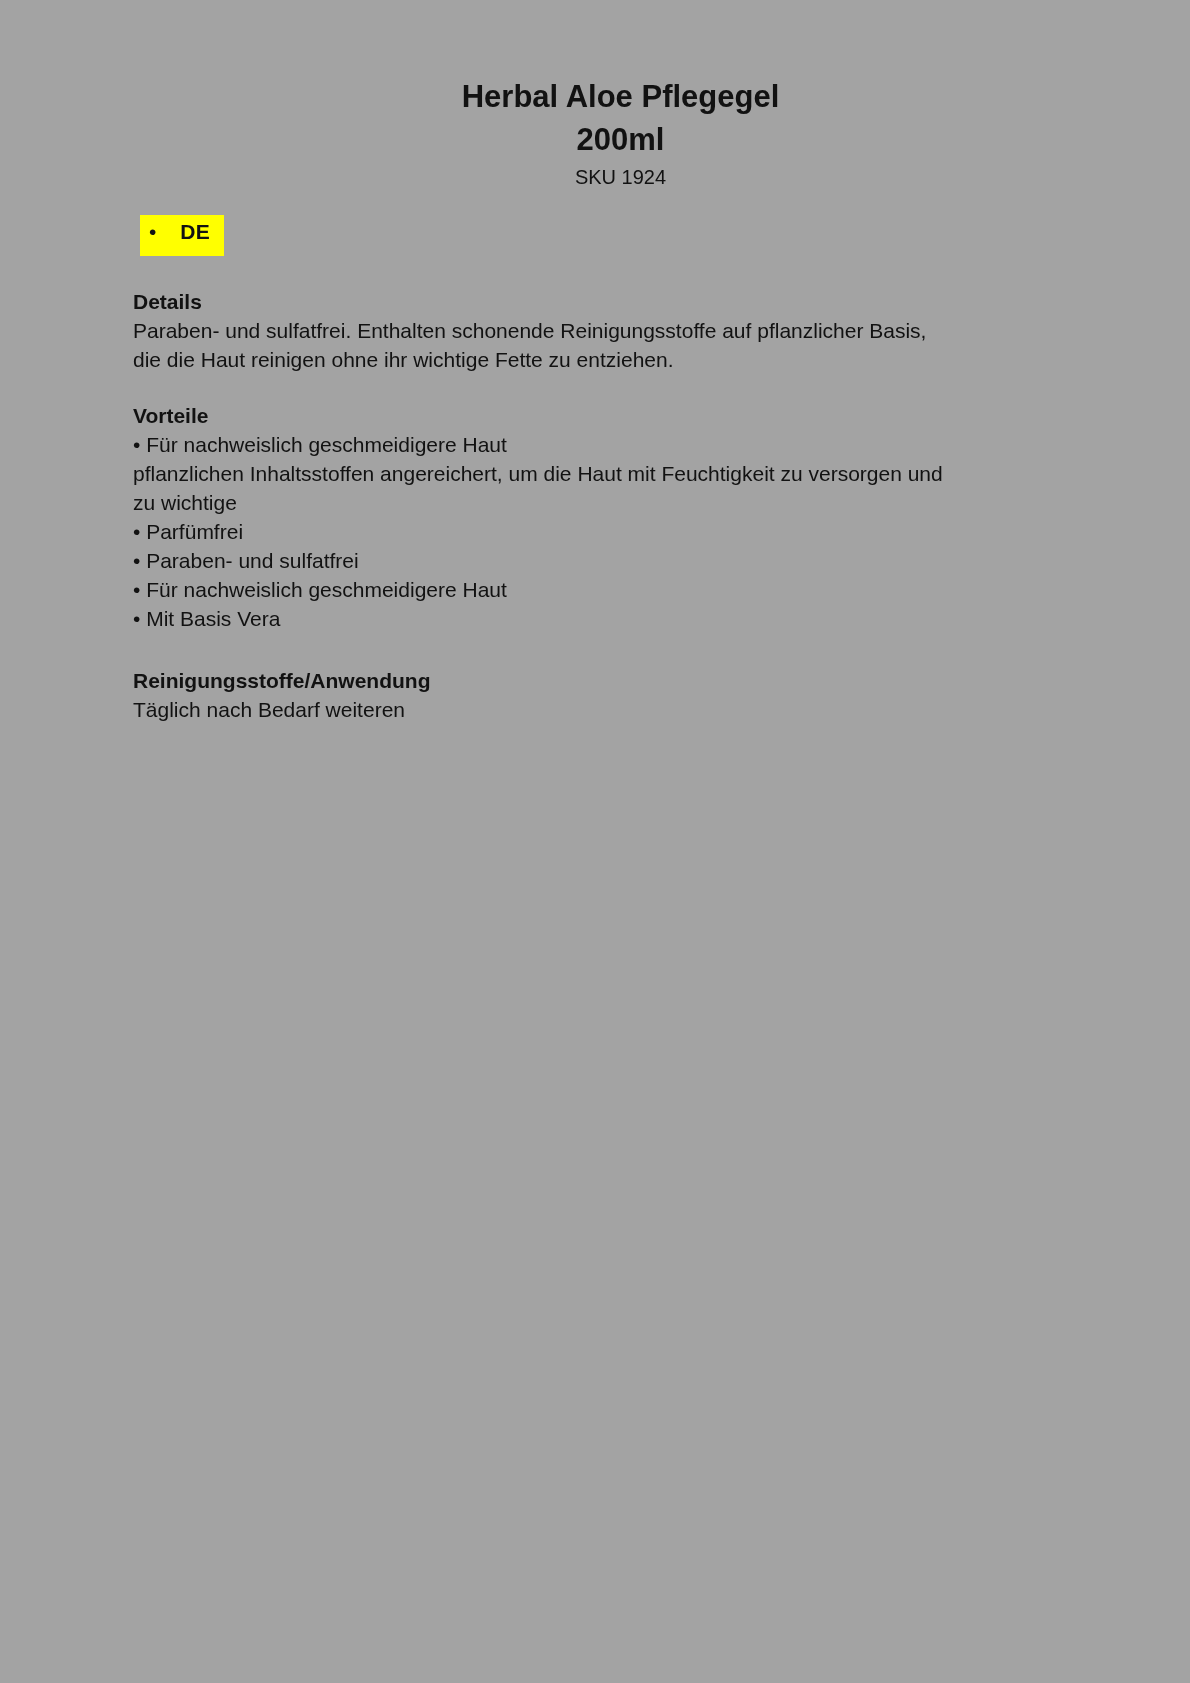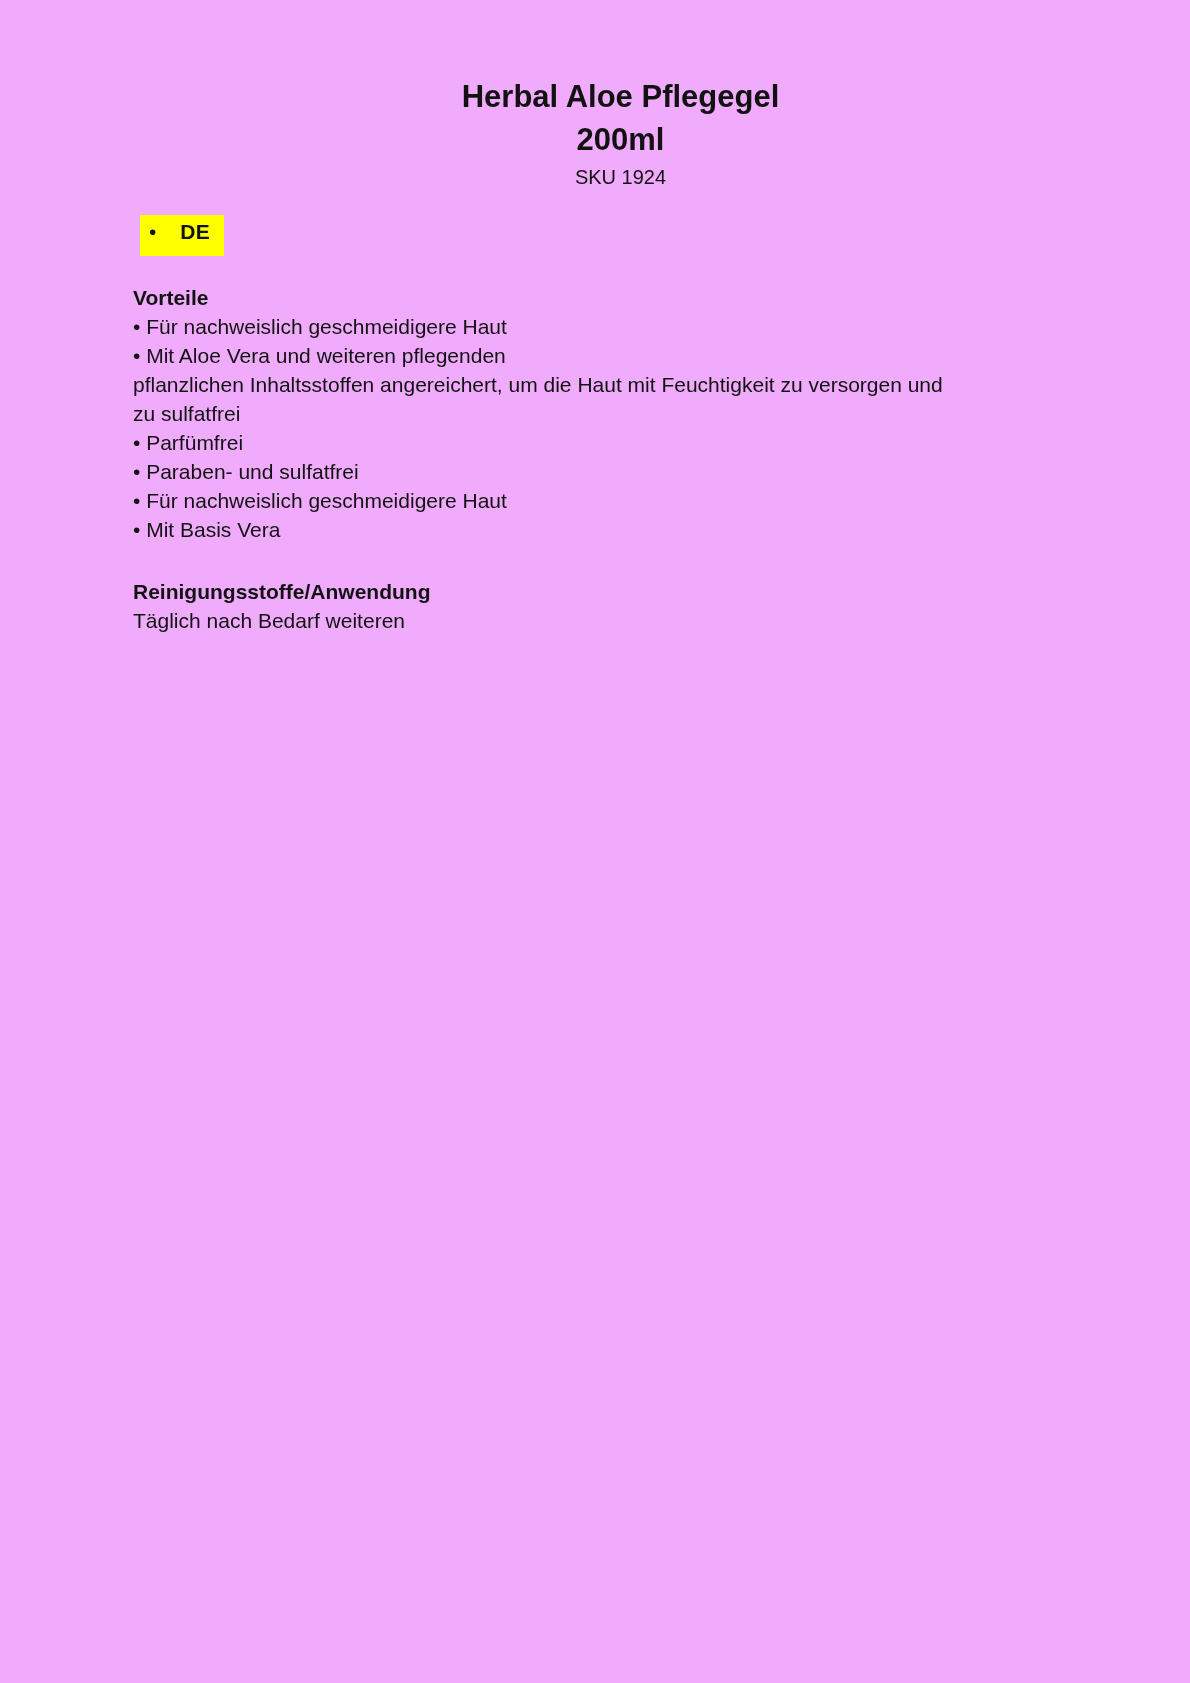--- a/index.html
+++ b/index.html
@@ -1,20 +1,20 @@
 <!DOCTYPE html>
 <html><head>
 <meta charset="utf-8">
 <style>
   html, body { margin: 0; padding: 0; background: #ffffff; }
   .page {
     position: relative;
     width: 1190px;
     height: 1683px;
-    background: #f0abfc;
+    background: #a3a3a3;
     box-sizing: border-box;
     padding: 75px 82px 0 133px;
     font-family: "Liberation Sans", "DejaVu Sans", sans-serif;
     color: #121212;
     overflow: hidden;
   }
   .doc-title {
     margin: 0;
     text-align: center;
     font-size: 31px;
@@ -77,27 +77,31 @@
 
   <div class="sku-line">SKU 1924</div>
 
   <div class="lang-item">
     <span class="lang-badge">
       <span class="dot">•</span>
       <span class="de-label">DE</span>
     </span>
   </div>
 
+  <div class="section details">
+    <div class="section-heading">Details</div>
+    <div class="body-line">Paraben- und sulfatfrei. Enthalten schonende Reinigungsstoffe auf pflanzlicher Basis,</div>
+    <div class="body-line">die die Haut reinigen ohne ihr wichtige Fette zu entziehen.</div>
+  </div>
 
   <div class="section benefits">
     <div class="section-heading">Vorteile</div>
     <div class="body-line">• Für nachweislich geschmeidigere Haut</div>
-    <div class="body-line">• Mit Aloe Vera und weiteren pflegenden</div>
     <div class="body-line">pflanzlichen Inhaltsstoffen angereichert, um die Haut mit Feuchtigkeit zu versorgen und</div>
-    <div class="body-line">zu sulfatfrei</div>
+    <div class="body-line">zu wichtige</div>
     <div class="body-line">• Parfümfrei</div>
     <div class="body-line">• Paraben- und sulfatfrei</div>
     <div class="body-line">• Für nachweislich geschmeidigere Haut</div>
     <div class="body-line">• Mit Basis Vera</div>
   </div>
 
   <div class="section usage">
     <div class="section-heading">Reinigungsstoffe/Anwendung</div>
     <div class="body-line">Täglich nach Bedarf weiteren</div>
   </div>

